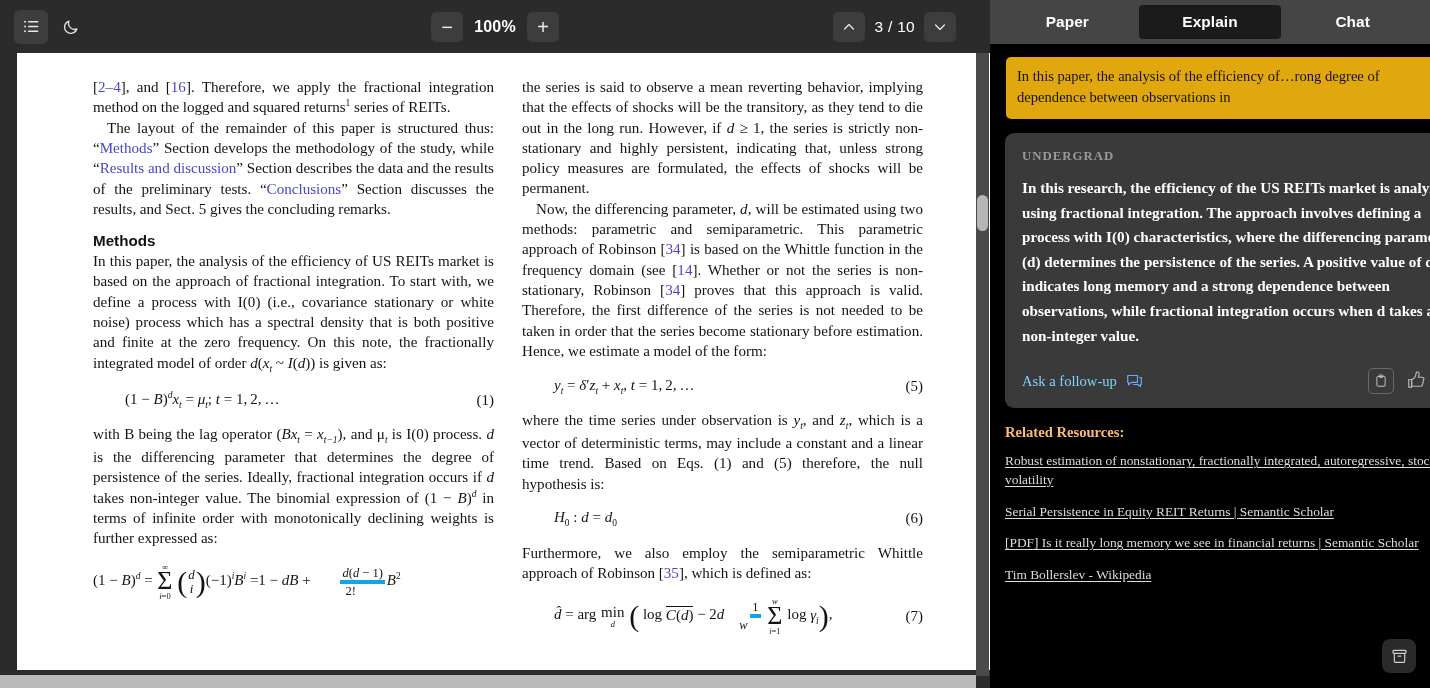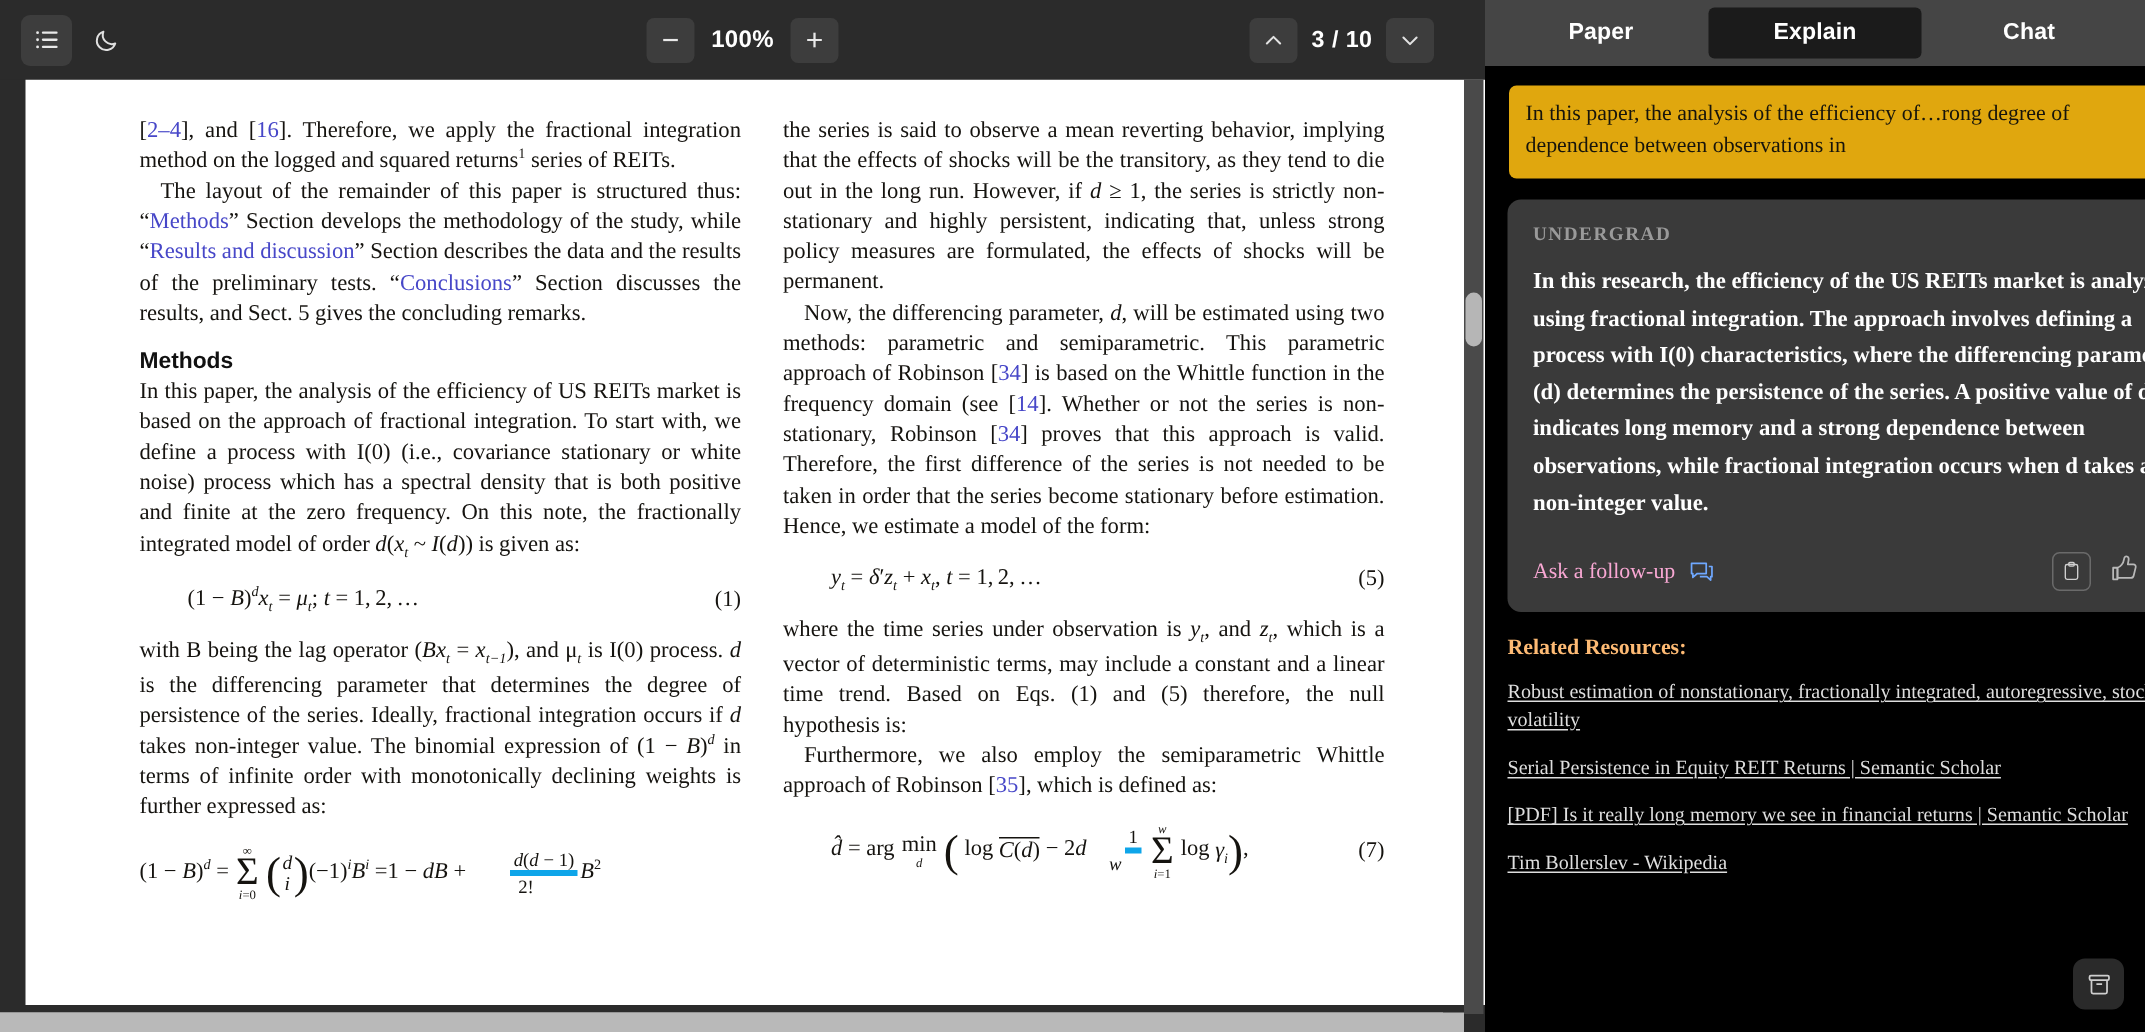--- a/index.html
+++ b/index.html
@@ -38,21 +38,21 @@
   }
   .zoom-val { color: #fff; font-size: 16px; font-weight: 700; min-width: 48px; text-align: center; letter-spacing: .2px; }
   .tb-right {
     position: absolute; right: 34px;
     display: flex; align-items: center; gap: 9px;
   }
   .page-nav-btn {
     width: 32px; height: 30px; background: #3d3d3d; border-radius: 5px;
     display: flex; align-items: center; justify-content: center; cursor: pointer;
   }
-  .page-count { color: #fff; font-size: 15.5px; font-weight: 700; letter-spacing: .3px; }
+  .page-count { color: #fff; font-size: 15.5px; font-weight: 400; letter-spacing: .3px; }
 
   
   .page-wrap {
     position: absolute; top: 53px; left: 0;
     width: 990px; height: 635px;
     background: #2b2b2b;
     overflow: hidden;
   }
   .page {
     position: absolute; top: 0; left: 17px;
@@ -157,21 +157,21 @@
   .card {
     margin: 14px 15px 0 15px; background: #3a3a3a; border-radius: 9px;
     padding: 16px 17px 14px 17px;
   }
   .card-kicker {
     color: #9a9a9a; font-size: 12.8px; font-weight: 700; letter-spacing: 1.0px;
     margin-bottom: 12px;
   }
   .card-text { color: #fff; font-size: 15.2px; font-weight: 700; line-height: 1.62; }
   .card-foot { display: flex; align-items: center; margin-top: 20px; }
-  .followup { color: #f9a8d4; font-size: 14.6px; cursor: pointer; }
+  .followup { color: #7dd3fc; font-size: 14.6px; cursor: pointer; }
   .foot-icons { margin-left: auto; display: flex; align-items: center; gap: 12px; }
   .foot-box {
     width: 26px; height: 26px; border: 1px solid #6a6a6a; border-radius: 5px;
     display: flex; align-items: center; justify-content: center; cursor: pointer;
   }
 
   .related { padding: 16px 15px 0 15px; }
   .related-title { color: #fdba74; font-size: 14.6px; font-weight: 700; margin-bottom: 11px; }
   .res-link {
     display: block; color: #dedede; font-size: 13.4px; line-height: 1.39;
@@ -280,20 +280,24 @@
 
             <p class="body"><span>Now, the differencing parameter, </span><i class="v">d</i><span>, will be estimated using two methods: parametric and semiparametric. This parametric approach of Robinson [</span><span class="lnk">34</span><span>] is based on the Whittle function in the frequency domain (see [</span><span class="lnk">14</span><span>]. Whether or not the series is non-stationary, Robinson [</span><span class="lnk">34</span><span>] proves that this approach is valid. Therefore, the first difference of the series is not needed to be taken in order that the series become stationary before estimation. Hence, we estimate a model of the form:</span></p>
 
             <div class="eq">
               <span class="eqbody"><i class="v">y<sub class="sm">t</sub></i> = <i class="v">δ</i>′<i class="v">z<sub class="sm">t</sub></i> + <i class="v">x<sub class="sm">t</sub></i>, <i class="v">t</i> = 1, 2, …</span>
               <span class="eqno">(5)</span>
             </div>
 
             <p class="body"><span>where the time series under observation is </span><i class="v">y<sub class="sm">t</sub></i><span>, and </span><i class="v">z<sub class="sm">t</sub></i><span>, which is a vector of deterministic terms, may include a constant and a linear time trend. Based on Eqs. (1) and (5) therefore, the null hypothesis is:</span></p>
 
+            <div class="eq">
+              <span class="eqbody"><i class="v">H</i><sub class="sm">0</sub> : <i class="v">d</i> = <i class="v">d</i><sub class="sm">0</sub></span>
+              <span class="eqno">(6)</span>
+            </div>
 
             <p class="body"><span>Furthermore, we also employ the semiparametric Whittle approach of Robinson [</span><span class="lnk">35</span><span>], which is defined as:</span></p>
 
             <div class="eq">
               <span class="eqbody"><i class="v">d̂</i> = arg&nbsp;<span class="sigstack">
                     <span>min</span>
                     <span class="tiny"><i class="v">d</i></span>
                   </span>
                 <span class="bigparen">(</span> log <span class="ovl"><i class="v">C</i>(<i class="v">d</i>)</span> − 2<i class="v">d</i><span class="frac">
                     <span class="num">1</span>

